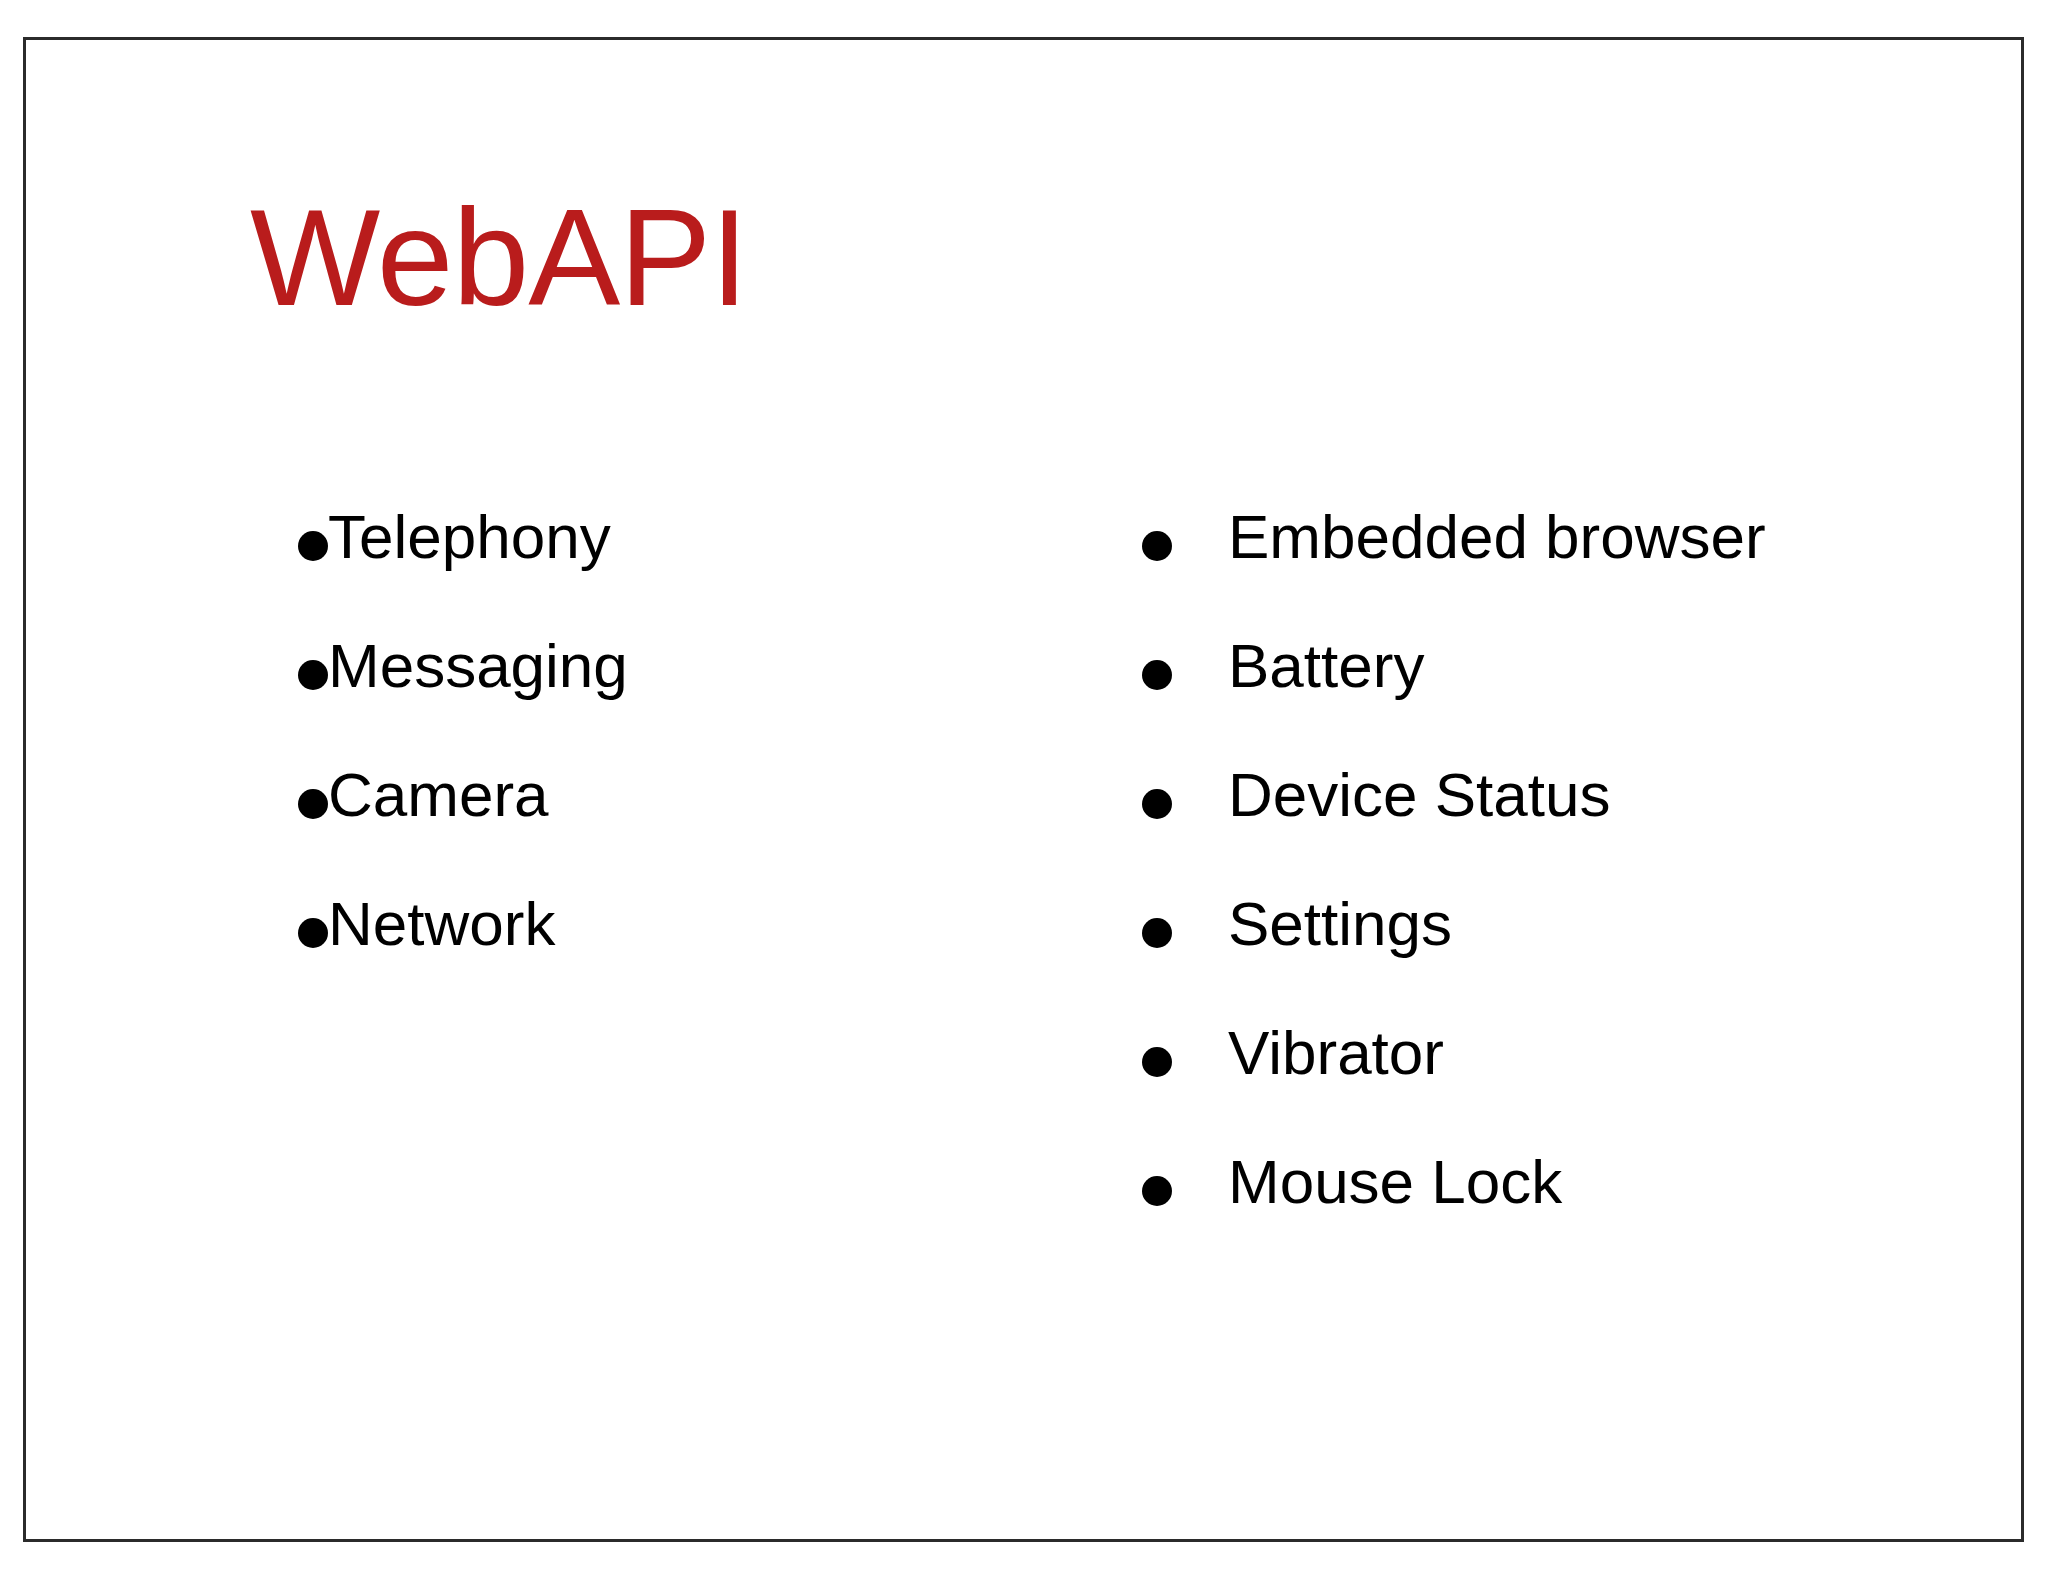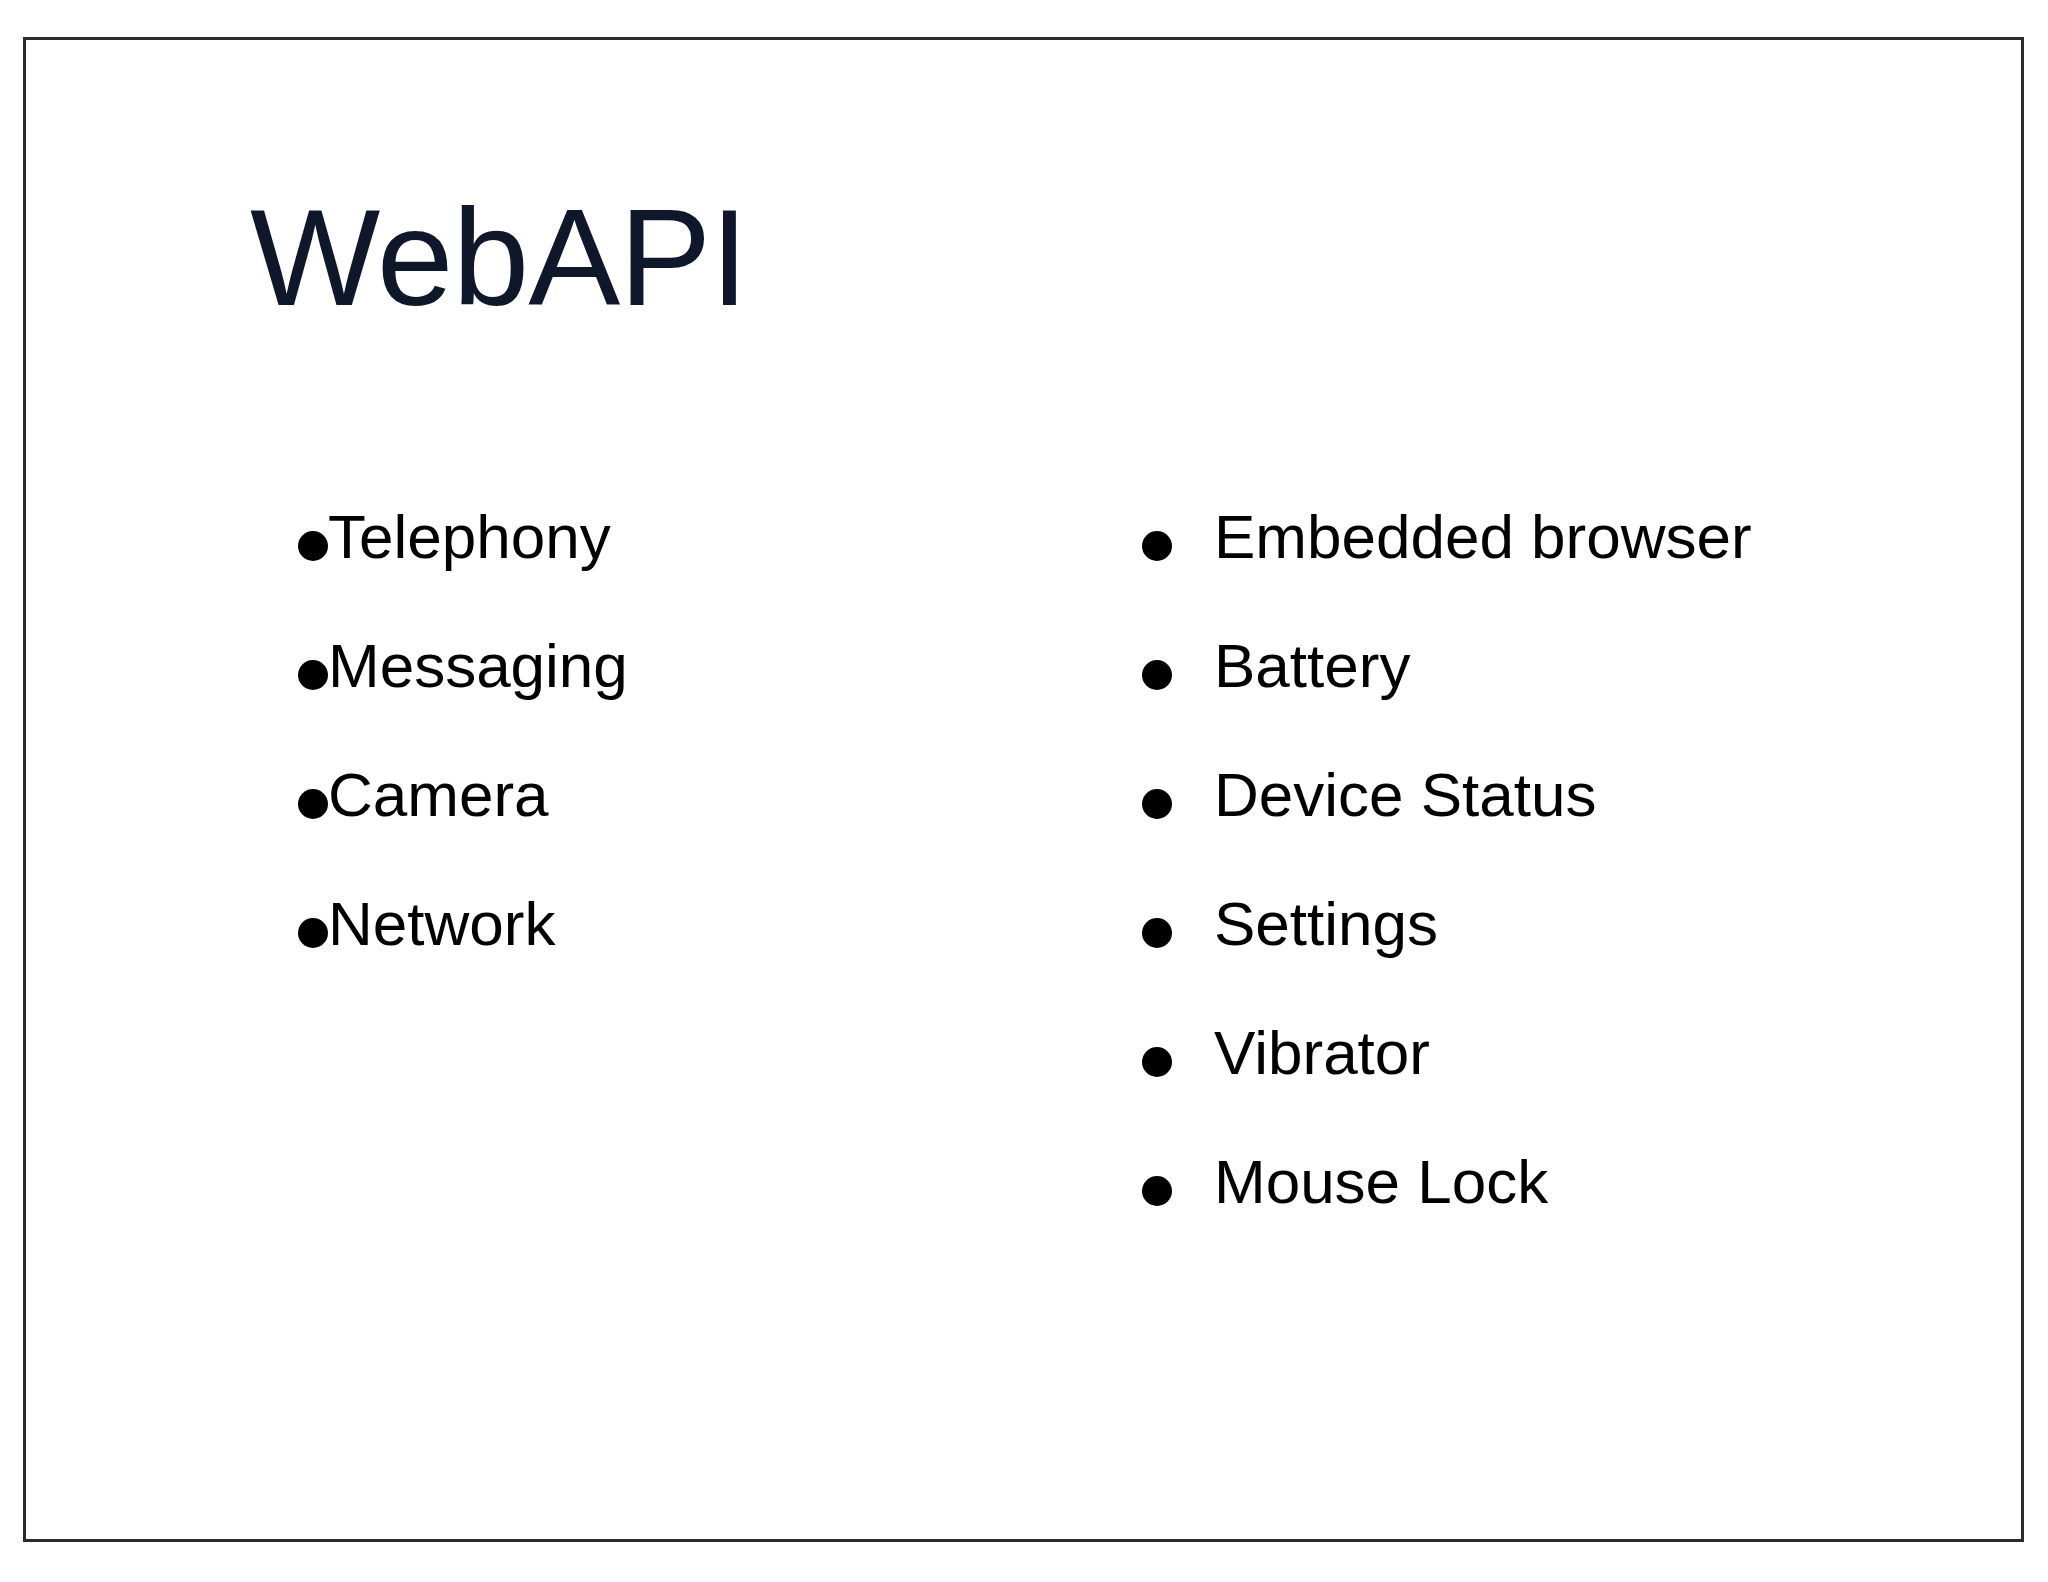--- a/index.html
+++ b/index.html
@@ -37,21 +37,21 @@
   
   #slide-title {
     position: absolute;
     left: 224px;
     top: 148px;
     font-family: "Liberation Sans", sans-serif;
     font-size: 138px;
     font-weight: 400;
     line-height: 1.0;
     letter-spacing: -1px;
-    color: #0f172a;
+    color: #b91c1c;
     white-space: nowrap;
   }
 
   
   .bullet-column {
     position: absolute;
     top: 466px;
   }
   #column-left  { left: 272px; width: 700px; }
   #column-right { left: 1116px; width: 820px; }
@@ -68,21 +68,21 @@
     width: 30px;
     height: 30px;
     border-radius: 50%;
     background: #000000;
     margin-top: 25px;
   }
 
   #column-left .bullet-label {
   }
   #column-right .bullet-label {
-    margin-left: 42px;
+    margin-left: 56px;
     text-align: center;
   }
 
   .bullet-label {
     font-family: "Liberation Sans", sans-serif;
     font-size: 62px;
     font-weight: 400;
     line-height: 1.0;
     color: #000000;
     white-space: nowrap;

